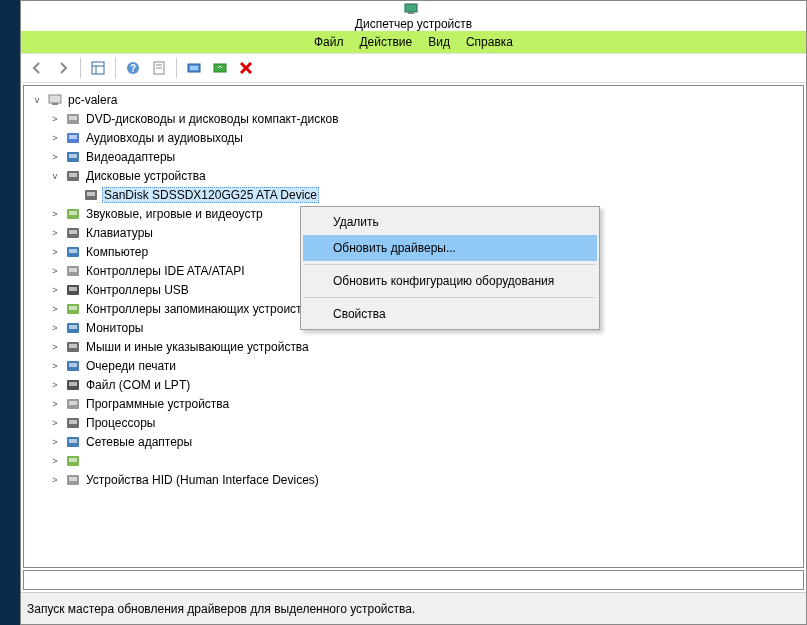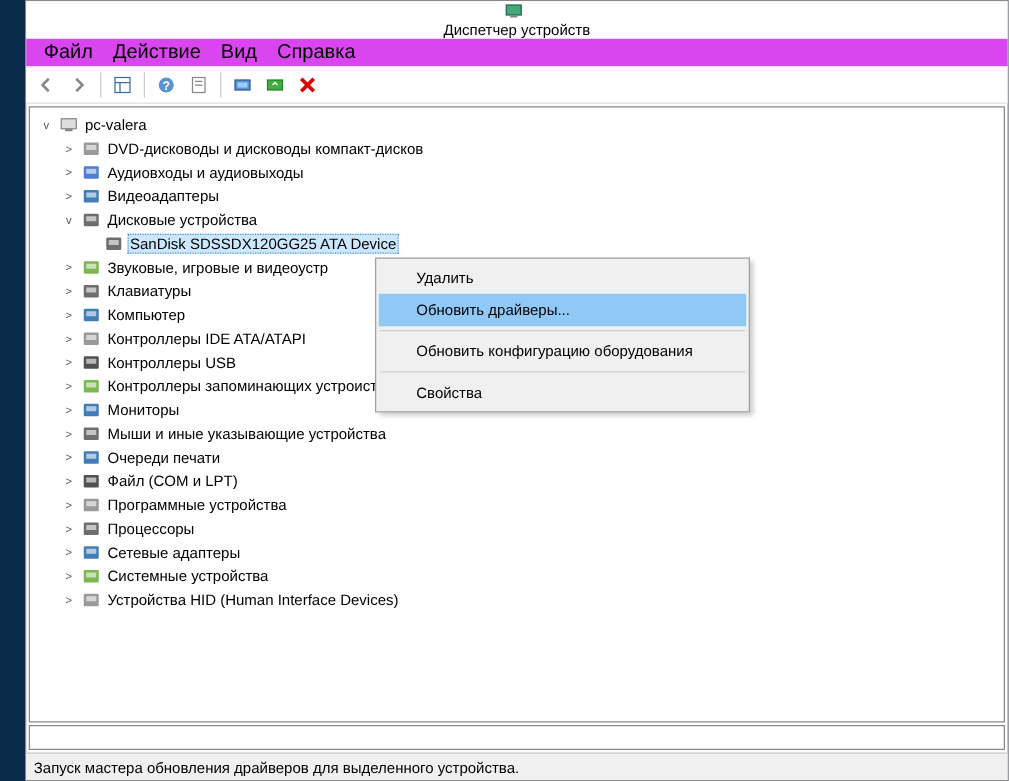--- a/index.html
+++ b/index.html
@@ -4,39 +4,39 @@
   <style>
     * { box-sizing: border-box; margin: 0; padding: 0; font-family: 'Segoe UI', Tahoma, sans-serif; }
     body { background: #0a2a4a; width: 807px; height: 625px; overflow: hidden; position: relative; }
     .window { position: absolute; left: 20px; top: 0; right: 0; bottom: 0; background: #fff; border: 1px solid #888; display: flex; flex-direction: column; }
     .titlebar { height: 30px; display: flex; align-items: center; padding: 0 8px; background: #fff; flex-direction: column; }
     .titlebar-icon { width: 16px; height: 16px; margin-right: 6px; }
     .titlebar-text { font-size: 12px; flex: 1; }
     .titlebar-controls { display: flex; }
     .titlebar-btn { width: 45px; height: 28px; display: flex; align-items: center; justify-content: center; cursor: pointer; }
     .titlebar-btn svg { width: 10px; height: 10px; }
-    .menubar { height: 22px; display: flex; align-items: center; padding: 0 6px; background: #d946ef; font-size: 16px; }
+    .menubar { height: 22px; display: flex; align-items: center; padding: 0 6px; background: #bef264; font-size: 12px; justify-content: center; }
     .menubar-item { padding: 2px 8px; cursor: pointer; }
     .toolbar { height: 30px; display: flex; align-items: center; padding: 2px 4px; background: #fff; border-top: 1px solid #e0e0e0; border-bottom: 1px solid #e0e0e0; gap: 2px; }
     .toolbar-sep { width: 1px; height: 20px; background: #ccc; margin: 0 3px; }
     .toolbar-btn { width: 24px; height: 24px; display: flex; align-items: center; justify-content: center; cursor: pointer; border: 1px solid transparent; }
     .tree-area { flex: 1; border: 1px solid #888; margin: 2px; overflow: auto; background: #fff; padding: 4px 2px; }
     .tree-node { display: flex; align-items: center; height: 19px; font-size: 12px; cursor: default; white-space: nowrap; }
     .tree-node .expander { width: 14px; text-align: center; color: #555; font-size: 9px; cursor: pointer; }
     .tree-node .node-icon { width: 16px; height: 16px; margin: 0 3px; display: flex; align-items: center; justify-content: center; }
     .tree-node .node-label { padding: 1px 2px; }
     .tree-node.selected .node-label { background: #cce8ff; border: 1px dotted #5094d8; padding: 0 1px; }
     .indent-0 { padding-left: 4px; }
     .indent-1 { padding-left: 22px; }
     .indent-2 { padding-left: 40px; }
     .context-menu { position: absolute; background: #f0f0f0; border: 1px solid #a0a0a0; box-shadow: 3px 3px 4px rgba(0,0,0,0.2); font-size: 12px; min-width: 300px; padding: 2px; z-index: 100; }
     .context-item { padding: 6px 32px 6px 30px; cursor: pointer; }
     .context-item.highlighted { background: #90c8f6; }
     .context-sep { height: 1px; background: #d0d0d0; margin: 3px 1px; }
-    .statusbar { height: 22px; border-top: 1px solid #ccc; padding: 2px 6px; font-size: 12px; display: flex; align-items: center; background: #f0f0f0; }
+    .statusbar { height: 32px; border-top: 1px solid #ccc; padding: 2px 6px; font-size: 12px; display: flex; align-items: center; background: #f0f0f0; }
     .blank-bar { height: 20px; border: 1px solid #888; margin: 0 2px 2px 2px; background: #fff; }
   </style>
 </head>
 <body>
 
 <div class="window">
 
   <div class="titlebar">
     <span class="titlebar-icon">
       <svg viewBox="0 0 16 16">
@@ -319,21 +319,20 @@
     <span class="node-label">Сетевые адаптеры</span>
         </div>
         <div class="tree-node indent-1">
     <span class="expander">&gt;</span>
     <span class="node-icon">
             <svg width="16" height="16" viewBox="0 0 16 16">
               <rect x="2" y="3" width="12" height="10" rx="1" fill="#6a3" opacity="0.85"></rect>
               <rect x="4" y="5" width="8" height="4" fill="#fff" opacity="0.6"></rect>
             </svg>
           </span>
-    <span class="node-label">Системные устройства</span>
         </div>
         <div class="tree-node indent-1">
     <span class="expander">&gt;</span>
     <span class="node-icon">
             <svg width="16" height="16" viewBox="0 0 16 16">
               <rect x="2" y="3" width="12" height="10" rx="1" fill="#888" opacity="0.85"></rect>
               <rect x="4" y="5" width="8" height="4" fill="#fff" opacity="0.6"></rect>
             </svg>
           </span>
     <span class="node-label">Устройства HID (Human Interface Devices)</span>

